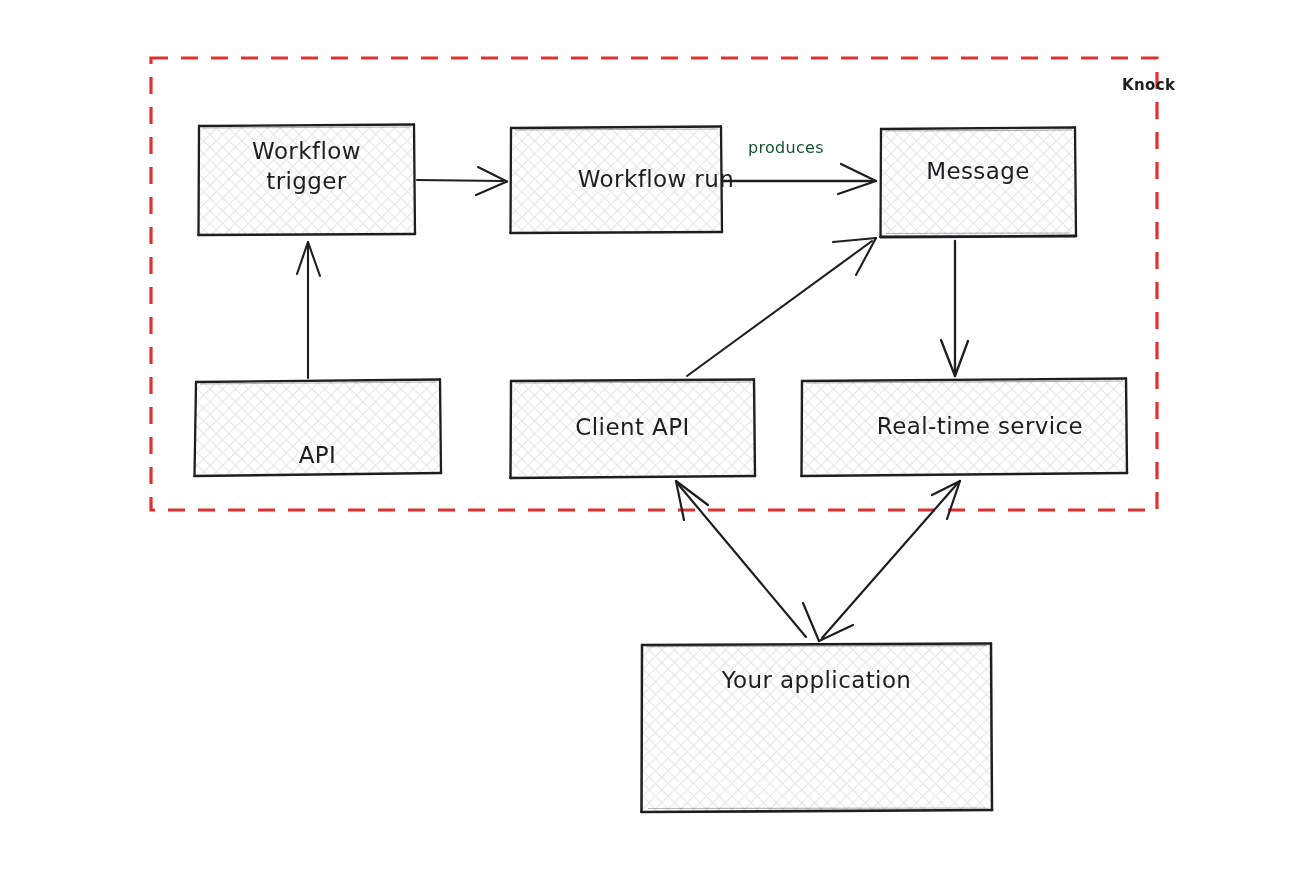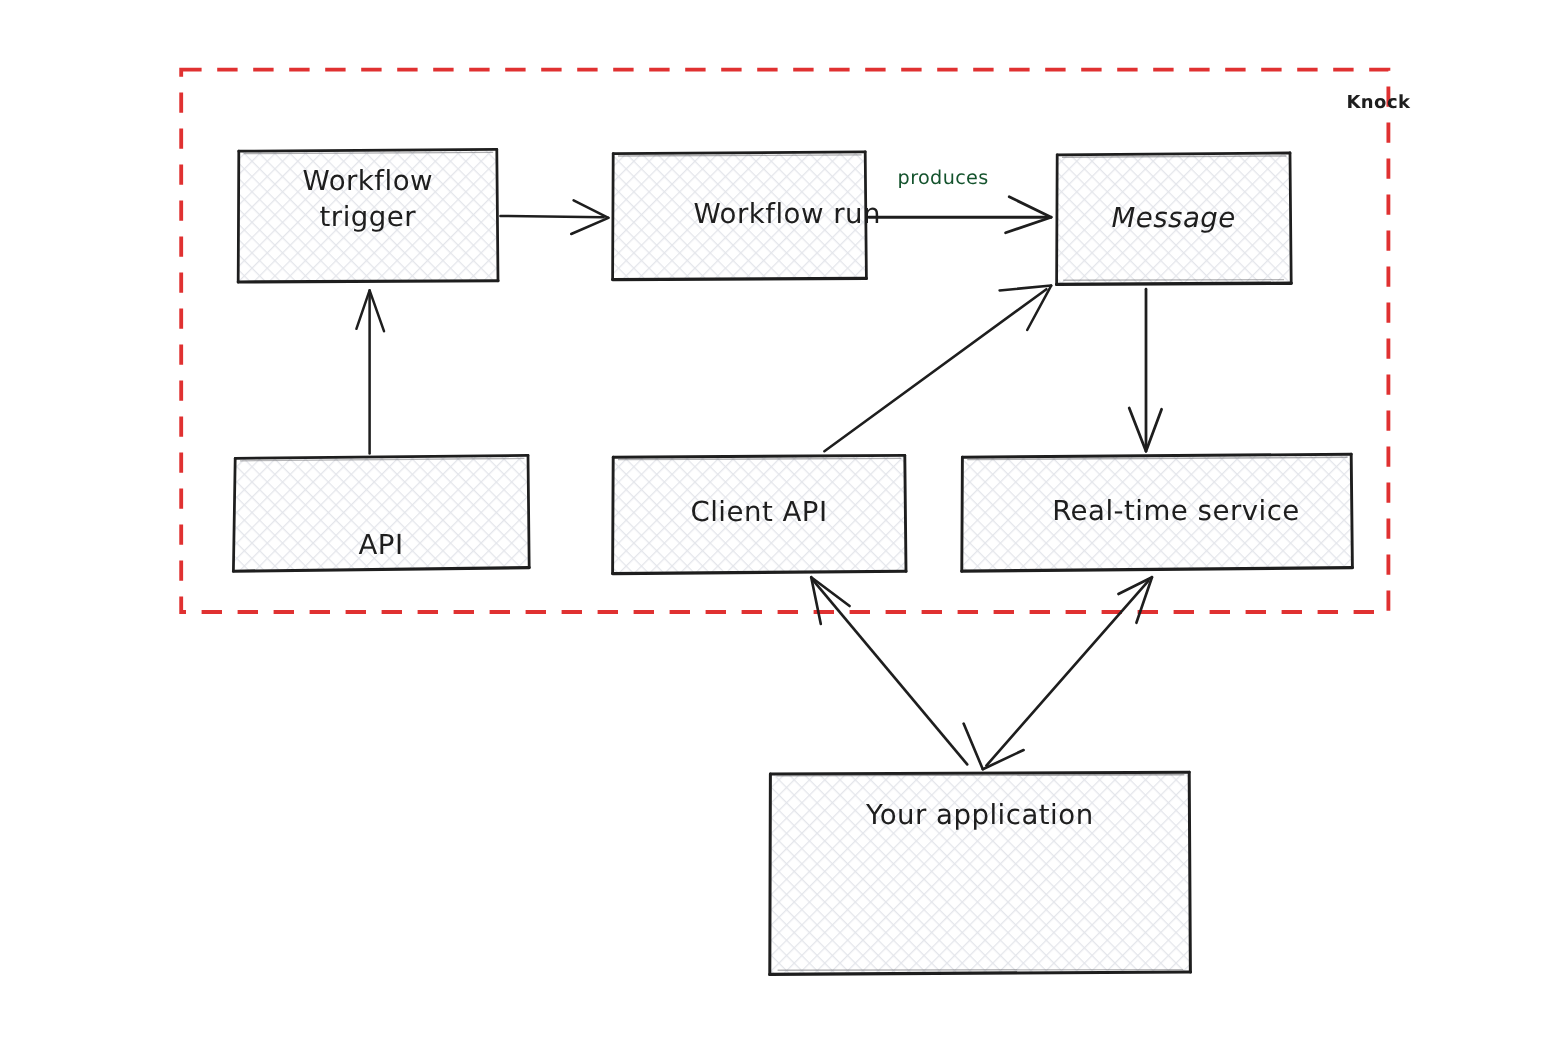--- a/index.html
+++ b/index.html
@@ -181,21 +181,21 @@
       <path d="M803,603 L819,641" fill="none" stroke="#1e1e1e" stroke-width="2.2" stroke-linecap="round"></path>
       <path d="M853,625 L819,641" fill="none" stroke="#1e1e1e" stroke-width="2.2" stroke-linecap="round"></path>
     </g>
   </svg>
 
   <div class="node-label" style="left:198px; top:124px; width:217px; height:85px;">Workflow
 trigger</div>
 
   <div class="node-label" style="left:510px; top:126px; width:212px; height:107px;margin-left:40px;">Workflow run</div>
 
-  <div class="node-label" style="left:880px; top:127px; width:196px; height:111px;font-style:italic;">Message</div>
+  <div class="node-label" style="left:880px; top:116px; width:196px; height:111px;">Message</div>
 
   <div class="node-label" style="left:194px; top:380px; width:247px; height:95px;margin-top:28px;">API</div>
 
   <div class="node-label" style="left:510px; top:379px; width:245px; height:98px;border-radius:24px;">Client API</div>
 
   <div class="node-label" style="left:801px; top:379px; width:358px; height:96px;">Real-time service</div>
 
   <div class="node-label" style="left:641px; top:621px; width:351px; height:120px;">Your application</div>
 
   <div class="edge-label" style="left:748px; top:138px;">produces</div>

